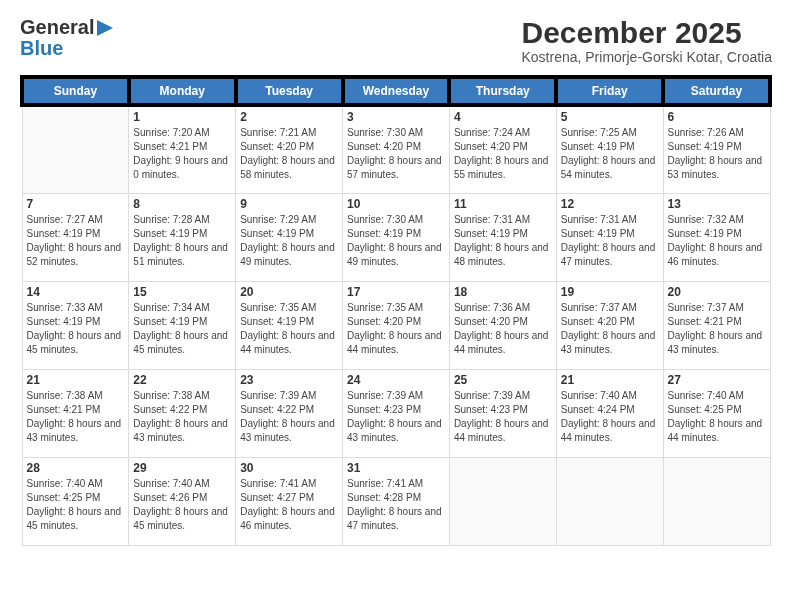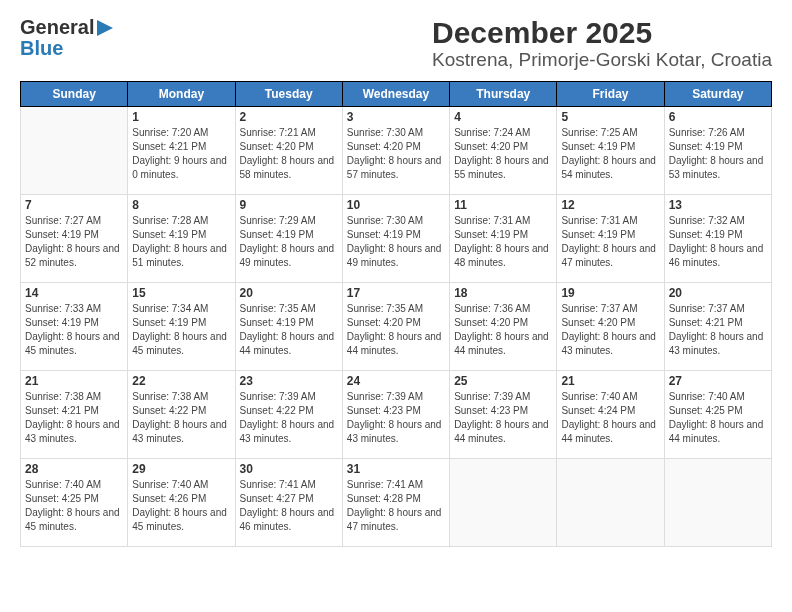--- a/index.html
+++ b/index.html
@@ -31,38 +31,38 @@
     .title-block {
       text-align: left;
     }
     .month-title {
       font-size: 30px;
       font-weight: bold;
       color: #333;
       line-height: 1.1;
     }
     .location {
-      font-size: 19px;
+      font-size: 14px;
       color: #555;
     }
     .calendar {
       flex: 1;
       border: 1px solid #ccc;
       border-collapse: collapse;
       width: 100%;
       table-layout: fixed;
     }
     .calendar thead tr th {
       background: #3a7bbf;
       color: #fff;
       font-size: 12px;
       font-weight: bold;
       text-align: center;
       padding: 5px 10px;
-      border: 1px solid #000000;
+      border: 4px solid #000000;
     }
     .calendar tbody tr td {
       border: 1px solid #ddd;
       vertical-align: top;
       padding: 3px 4px;
       font-size: 9.5px;
       color: #333;
       height: 88px;
     }
     .calendar tbody tr td.empty {

